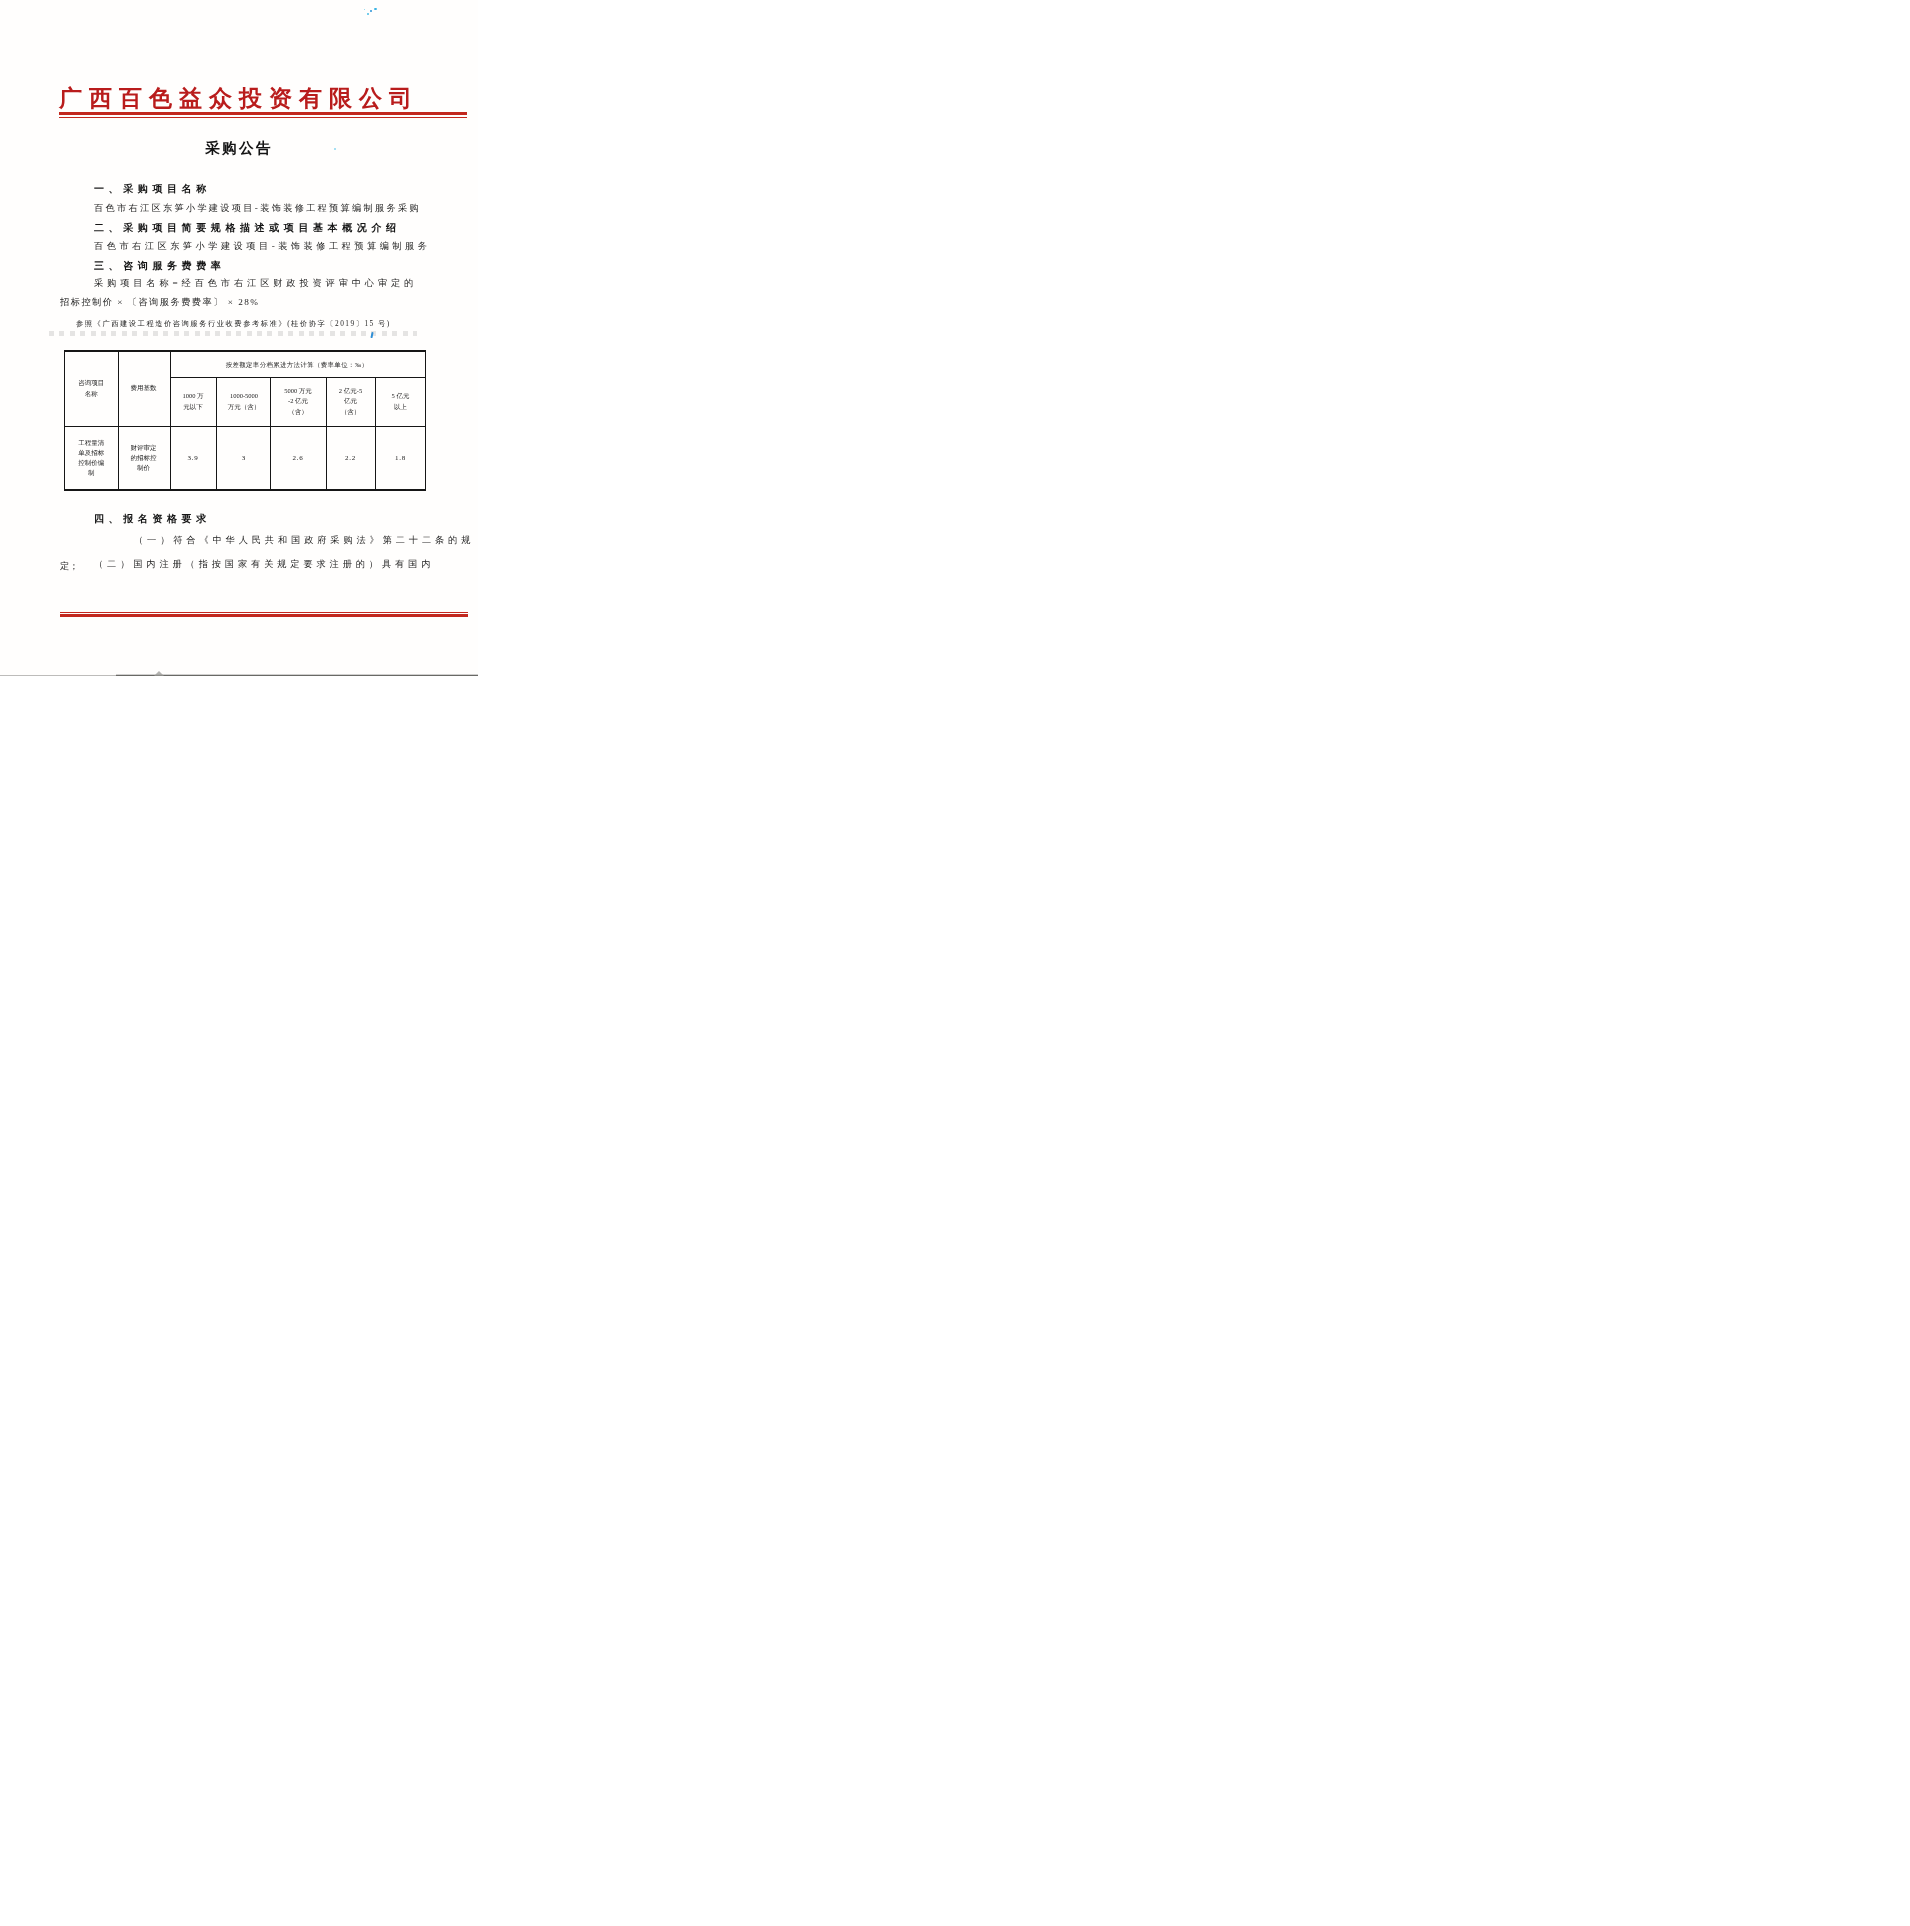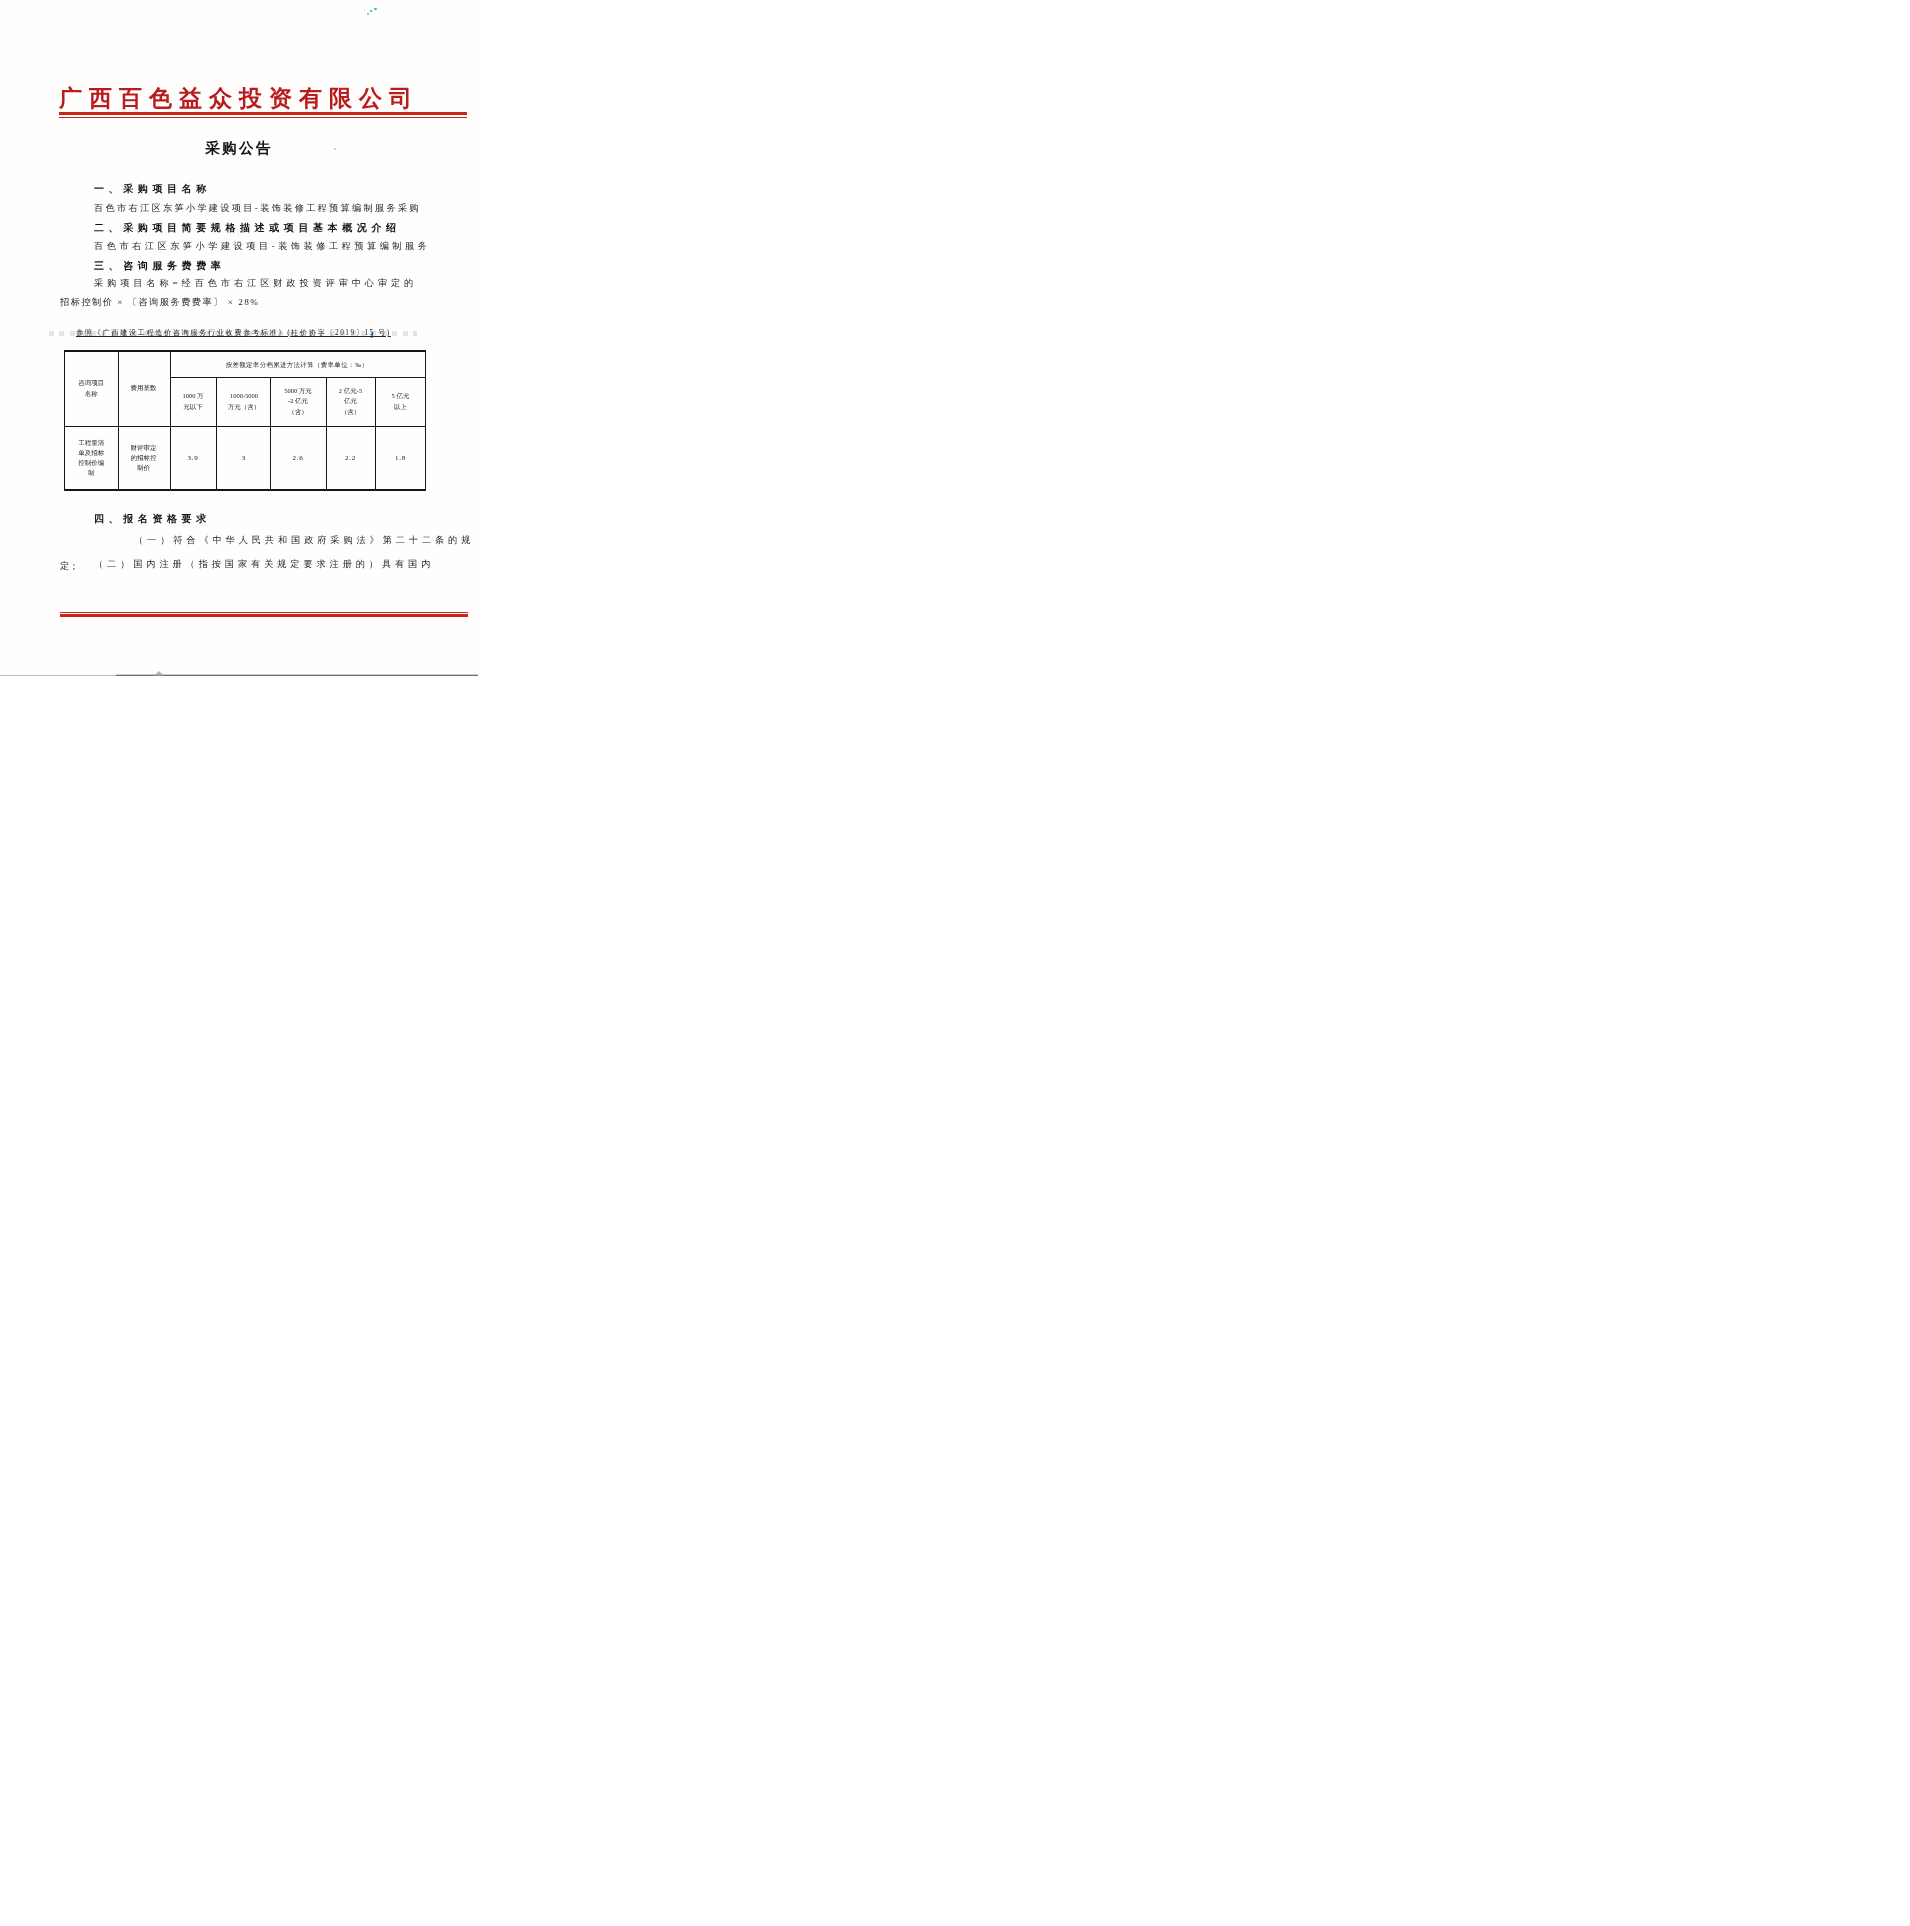--- a/index.html
+++ b/index.html
@@ -49,21 +49,21 @@
   <div class="abs hline heading" style="left:94px;top:222px;">二、采购项目简要规格描述或项目基本概况介绍</div>
   <div class="abs hline bodyline" style="left:94px;top:241px;letter-spacing:3.5px;">百色市右江区东笋小学建设项目-装饰装修工程预算编制服务</div>
 
   <div class="abs hline heading" style="left:94px;top:260px;">三、咨询服务费费率</div>
   <div class="abs hline bodyline" style="left:94px;top:278px;letter-spacing:3.9px;">采购项目名称=经百色市右江区财政投资评审中心审定的</div>
   <div class="abs hline bodyline" style="left:60px;top:297px;letter-spacing:1.5px;">招标控制价 × 〔咨询服务费费率〕 × 28%</div>
 
   <div class="abs ghost"></div>
   <div class="abs speck" style="left:371px;top:332px;width:1.5px;height:6.2px;background:#2f8fd6;transform:rotate(12deg);border-radius:0.8px;"></div>
 
-  <div class="abs hline note" style="left:76px;top:328px;text-decoration:underline;">参照《广西建设工程造价咨询服务行业收费参考标准》(桂价协字〔2019〕15 号)</div>
+  <div class="abs hline note" style="left:76px;top:319px;">参照《广西建设工程造价咨询服务行业收费参考标准》(桂价协字〔2019〕15 号)</div>
 
   <div class="abs tbl">
 
     <div class="hl" style="left:0;top:0;width:361px;height:1.5px;"></div>
     <div class="hl" style="left:106px;top:27px;width:256px;height:0.8px;"></div>
     <div class="hl" style="left:0;top:76px;width:361px;height:1.2px;"></div>
     <div class="hl" style="left:0;top:139px;width:361px;height:1.5px;"></div>
 
     <div class="vl" style="left:0;top:0;width:0.8px;height:141px;"></div>
     <div class="vl" style="left:54px;top:0;width:0.8px;height:141px;"></div>

